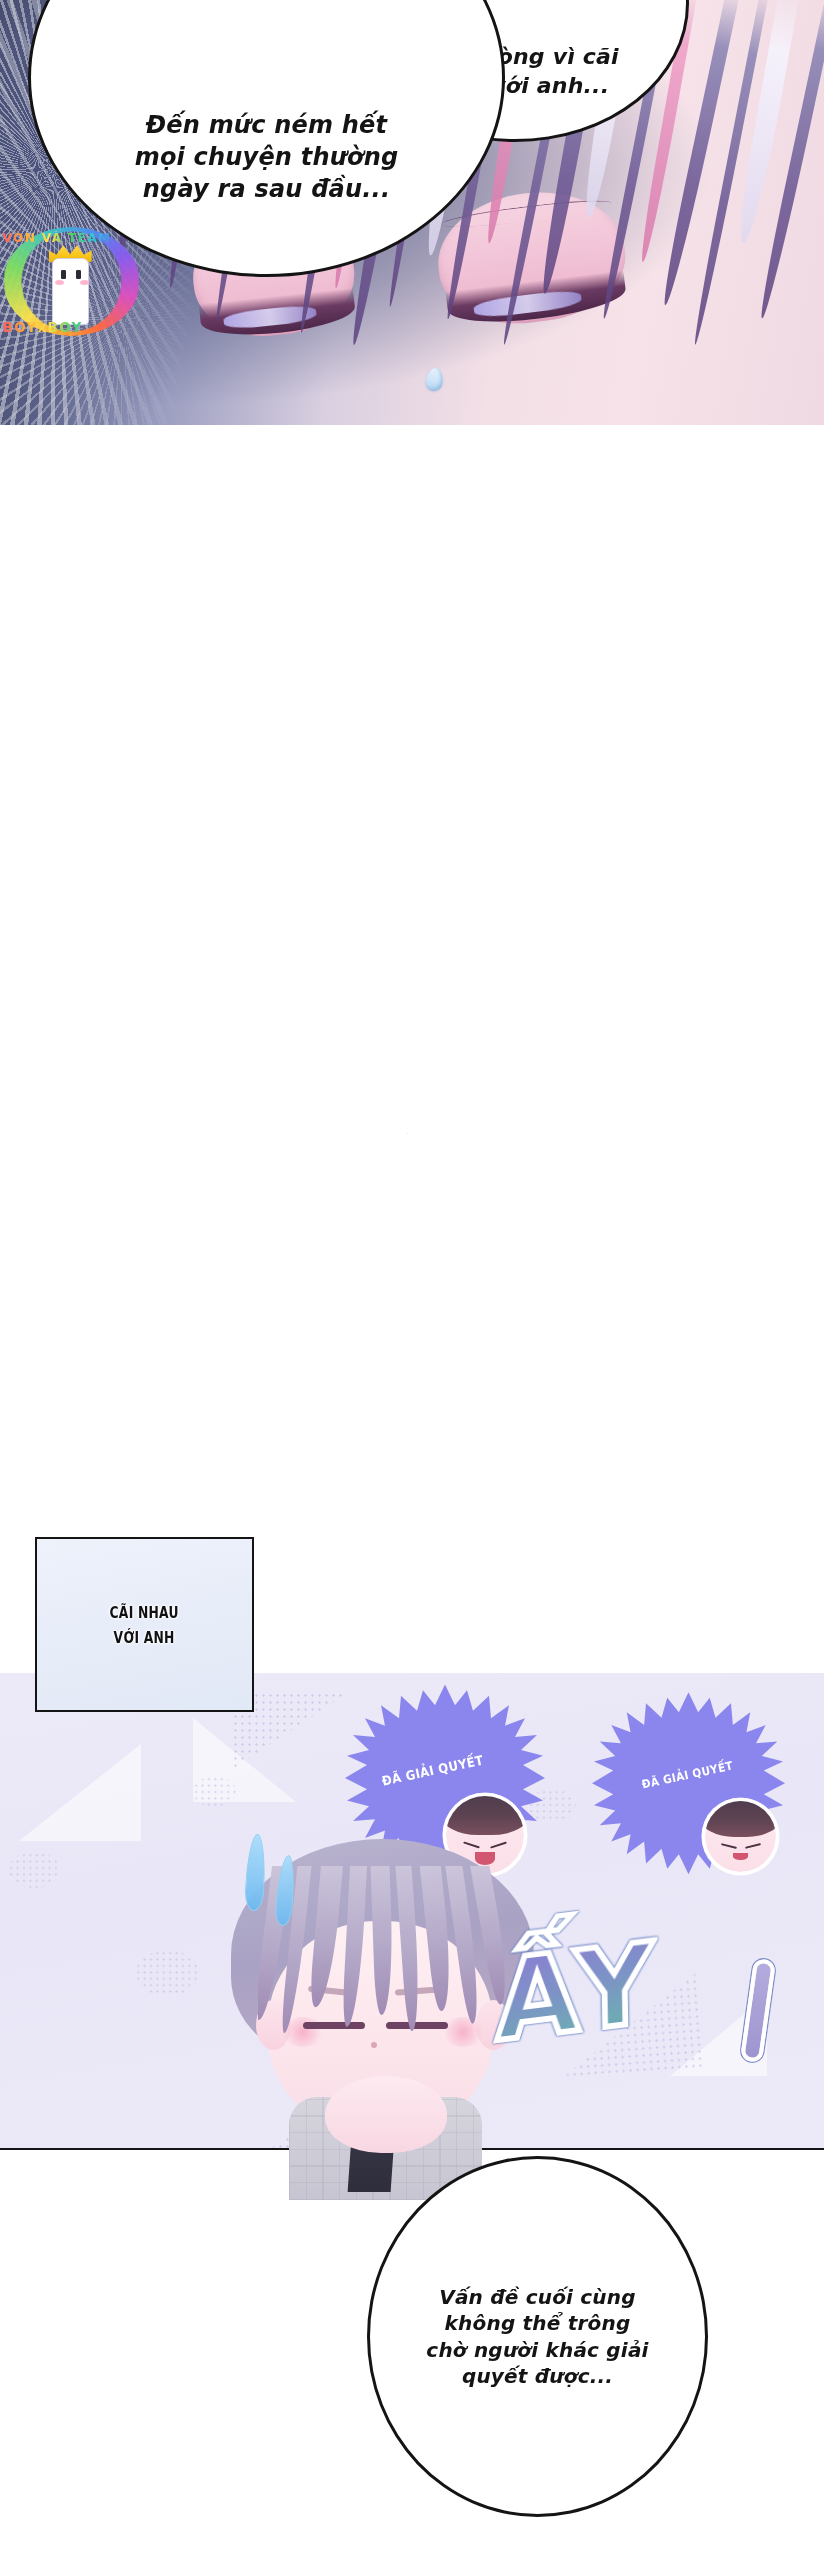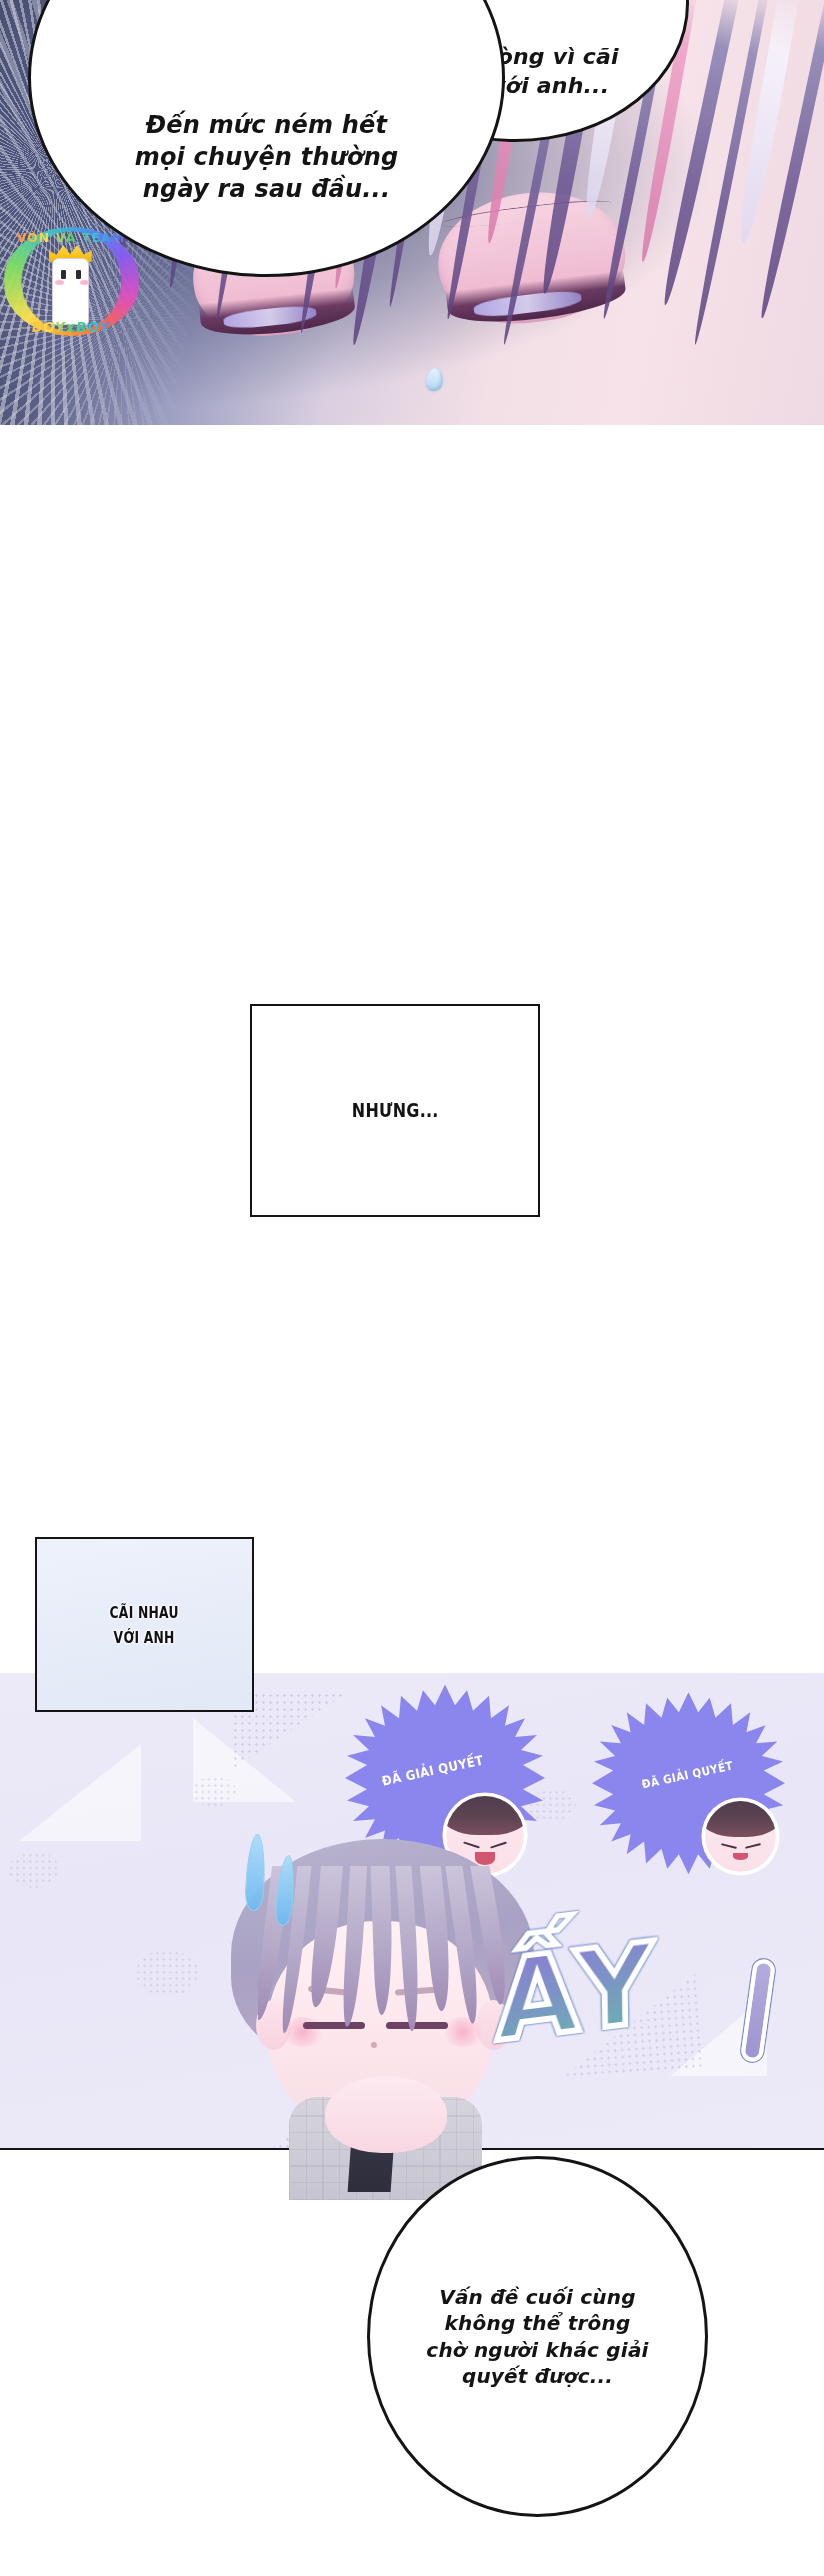--- a/index.html
+++ b/index.html
@@ -300,28 +300,28 @@
     background: linear-gradient(180deg, #ffd84d, #f5b800);
     clip-path: polygon(0% 100%, 0% 36%, 18% 62%, 34% 8%, 50% 58%, 66% 8%, 82% 62%, 100% 36%, 100% 100%);
   }
   #watermark .m-eye { position: absolute; width: 5.2px; height: 9px; background: #2b2b35; border-radius: 1.3px; top: 43px; }
   #watermark .m-eye.l { left: 58px; }
   #watermark .m-eye.r { left: 73px; }
   #watermark .m-blush { position: absolute; top: 53px; width: 9px; height: 5.2px; border-radius: 50%; background: #ffb7cd; }
   #watermark .m-blush.l { left: 52px; }
   #watermark .m-blush.r { left: 77px; }
   #watermark .wm-top, #watermark .wm-bot {
-    position: absolute; width: 100%; text-align: center; font-weight: 700;
+    position: absolute; width: 100%; text-align: left; font-weight: 700;
     font-size: 12.2px; letter-spacing: 1.3px;
     font-family: "DejaVu Sans", sans-serif;
     background: linear-gradient(90deg, #ff5c5c, #ffad33, #ffe14d, #4fd166, #35c4d6, #4f7df0, #a24ff0);
     -webkit-background-clip: text; background-clip: text; color: transparent;
   }
   #watermark .wm-top { top: 3.9px; }
-  #watermark .wm-bot { bottom: 1.3px; font-size: 13.5px; font-style: italic; }
+  #watermark .wm-bot { bottom: 1.3px; font-size: 13.5px; }
 
   
   .label-box {
     position: absolute; z-index: 45;
     background: linear-gradient(170deg, #eef2fb 0%, #e6ecf8 55%, #e2e9f6 100%);
     border: 2.6px solid #141414;
     display: flex; align-items: center; justify-content: center;
   }
   .label-text {
     text-align: center; color: #111; font-weight: 700;
@@ -414,23 +414,20 @@
       <div class="m-blush l"></div>
       <div class="m-blush r"></div>
       <div class="wm-top">VÓN VÀ TEAM</div>
       <div class="wm-bot">BOYxBOY</div>
     </div>
   </div>
 
 
   <div class="paper-speck" style="left:232px; top:914px; width:399px; height:399px;"></div>
 
-  <div class="narr-box" id="narr-2" style="left:250px; top:1004px; width:290px; height:213px;">
-    <div class="narr-text" style="font-size:19.3px;">NHƯNG...</div>
-  </div>
 
   <div class="label-box" style="left:35px; top:1537px; width:219px; height:175px;">
     <div class="label-text">CÃI NHAU
 VỚI ANH</div>
   </div>
 
   <div id="panel-chibi">
 
     <div class="tri" style="left:19.3px; top:71px; border-left:122px solid transparent; border-right:0; border-bottom:97px solid #ffffff;"></div>
     <div class="tri" style="left:193px; top:45px; border-left:0; border-right:103px solid transparent; border-bottom:84px solid #ffffff;"></div>

